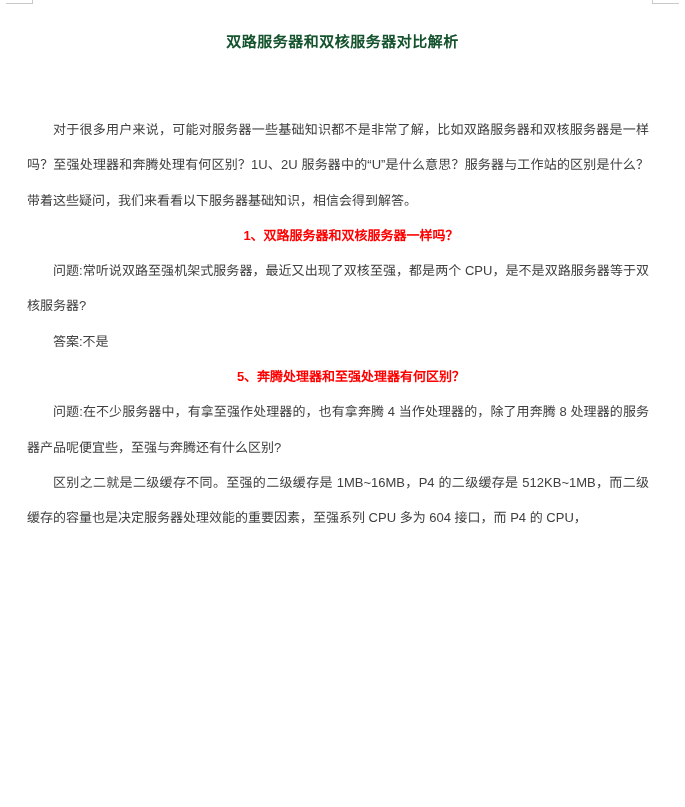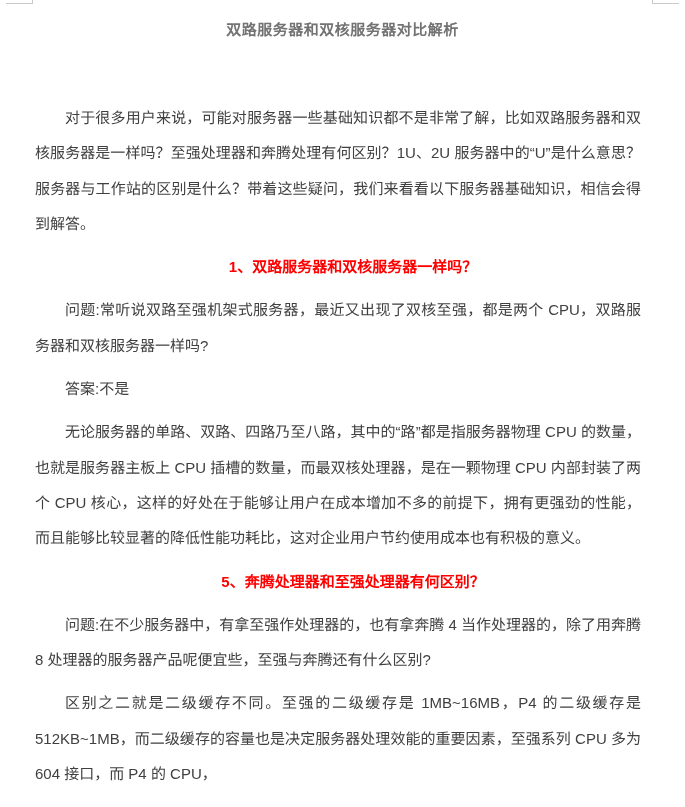--- a/index.html
+++ b/index.html
@@ -35,36 +35,36 @@
     position: absolute;
     top: -3px;
     width: 1px;
     height: 4px;
     background: #c9c9c9;
   }
   .crop-left::after { right: 0; }
   .crop-right::after { left: 0; }
 
   .doc-title {
-    margin: 0;
+    margin: 12px;
     padding-top: 19px;
     height: 21px;
     line-height: 21px;
     text-align: center;
     font-size: 15px;
     font-weight: bold;
-    color: #737373;
+    color: #14532d;
     letter-spacing: 0.5px;
   }
   .content {
     margin: 60px 36px 0 27px;
   }
   .content p {
-    margin: 8px;
-    font-size: 15px;
+    margin: 0;
+    font-size: 13px;
     line-height: 35.3px;
     color: #404040;
     text-align: justify;
     text-indent: 2em;
     word-break: break-word;
   }
   .content p.p-heading {
     color: #ff0000;
     font-weight: bold;
     text-align: center;
@@ -75,20 +75,19 @@
 
 <div class="page">
   <span class="crop crop-left"></span>
   <span class="crop crop-right"></span>
 
   <h1 class="doc-title">双路服务器和双核服务器对比解析</h1>
 
   <div class="content" id="content">
       <p class="p-body">对于很多用户来说，可能对服务器一些基础知识都不是非常了解，比如双路服务器和双核服务器是一样吗？至强处理器和奔腾处理有何区别？1U、2U 服务器中的“U”是什么意思？服务器与工作站的区别是什么？带着这些疑问，我们来看看以下服务器基础知识，相信会得到解答。</p>
       <p class="p-heading">1、双路服务器和双核服务器一样吗？</p>
-      <p class="p-body">问题:常听说双路至强机架式服务器，最近又出现了双核至强，都是两个 CPU，双路服务器和双核服务器一样吗?</p>
+      <p class="p-body">问题:常听说双路至强机架式服务器，最近又出现了双核至强，都是两个 CPU，是不是双路服务器等于双核服务器?</p>
       <p class="p-body">答案:不是</p>
-      <p class="p-body">无论服务器的单路、双路、四路乃至八路，其中的“路”都是指服务器物理 CPU 的数量，也就是服务器主板上 CPU 插槽的数量，而最双核处理器，是在一颗物理 CPU 内部封装了两个 CPU 核心，这样的好处在于能够让用户在成本增加不多的前提下，拥有更强劲的性能，而且能够比较显著的降低性能功耗比，这对企业用户节约使用成本也有积极的意义。</p>
       <p class="p-heading">5、奔腾处理器和至强处理器有何区别？</p>
       <p class="p-body">问题:在不少服务器中，有拿至强作处理器的，也有拿奔腾 4 当作处理器的，除了用奔腾 8 处理器的服务器产品呢便宜些，至强与奔腾还有什么区别?</p>
       <p class="p-body">区别之二就是二级缓存不同。至强的二级缓存是 1MB~16MB，P4 的二级缓存是 512KB~1MB，而二级缓存的容量也是决定服务器处理效能的重要因素，至强系列 CPU 多为 604 接口，而 P4 的 CPU，</p>
     </div>
 </div>
 
 </body></html>

